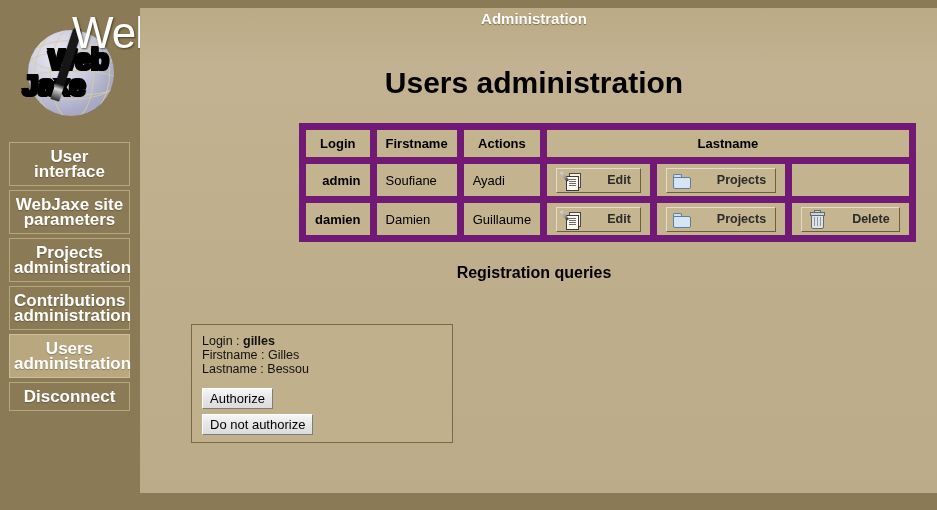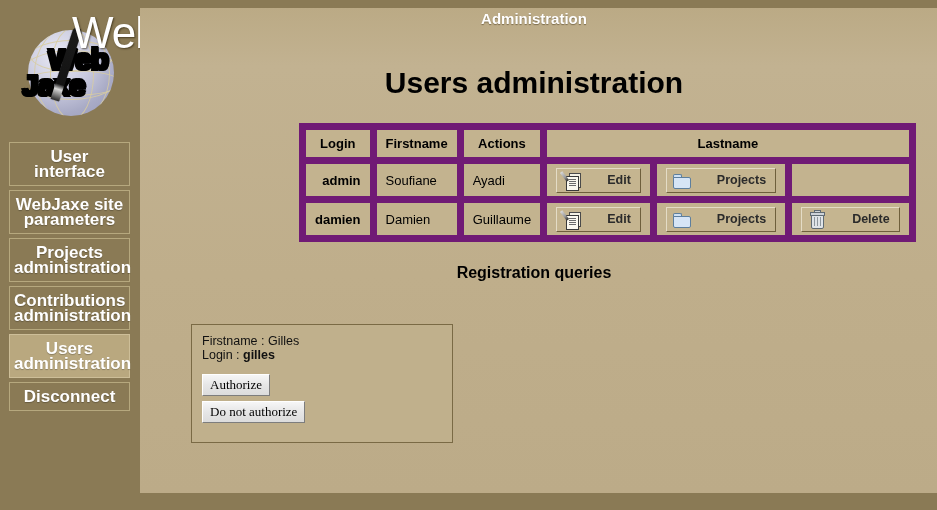--- a/index.html
+++ b/index.html
@@ -279,21 +279,21 @@
     line-height: 14px;
     margin-bottom: 0;
   }
   .reg-line b { font-weight: 700; }
   .reg-actions { margin-top: 12px; }
   .reg-btn {
     display: block;
     margin-bottom: 5px;
     padding: 2px 7px;
     font-size: 13px;
-    font-family: Liberation Serif, serif;
+    font-family: Liberation Sans, sans-serif;
     color: #000;
     background: linear-gradient(to bottom, #f6f6f6 0%, #e6e6e6 50%, #dcdcdc 100%);
     border: 1px solid;
     border-color: #ffffff #7d7d7d #7d7d7d #ffffff;
     cursor: pointer;
   }
 
   #back-link {
     position: absolute;
     left: 0;
@@ -430,23 +430,24 @@
             </span>
           </td>
         </tr>
       </tbody>
     </table>
   </div>
 
   <div id="reg-title">Registration queries</div>
 
   <div id="reg-box">
-    <div class="reg-line">Firstname : Gilles</div>
     <div class="reg-line">
       <span>Login : </span><b>gilles</b>
     </div>
+    <div class="reg-line">Firstname : Gilles</div>
+    <div class="reg-line">Lastname : Bessou</div>
     <div class="reg-actions">
       <button class="reg-btn">Authorize</button>
       <button class="reg-btn">Do not authorize</button>
     </div>
   </div>
 
 </div>
 
 </body></html>

